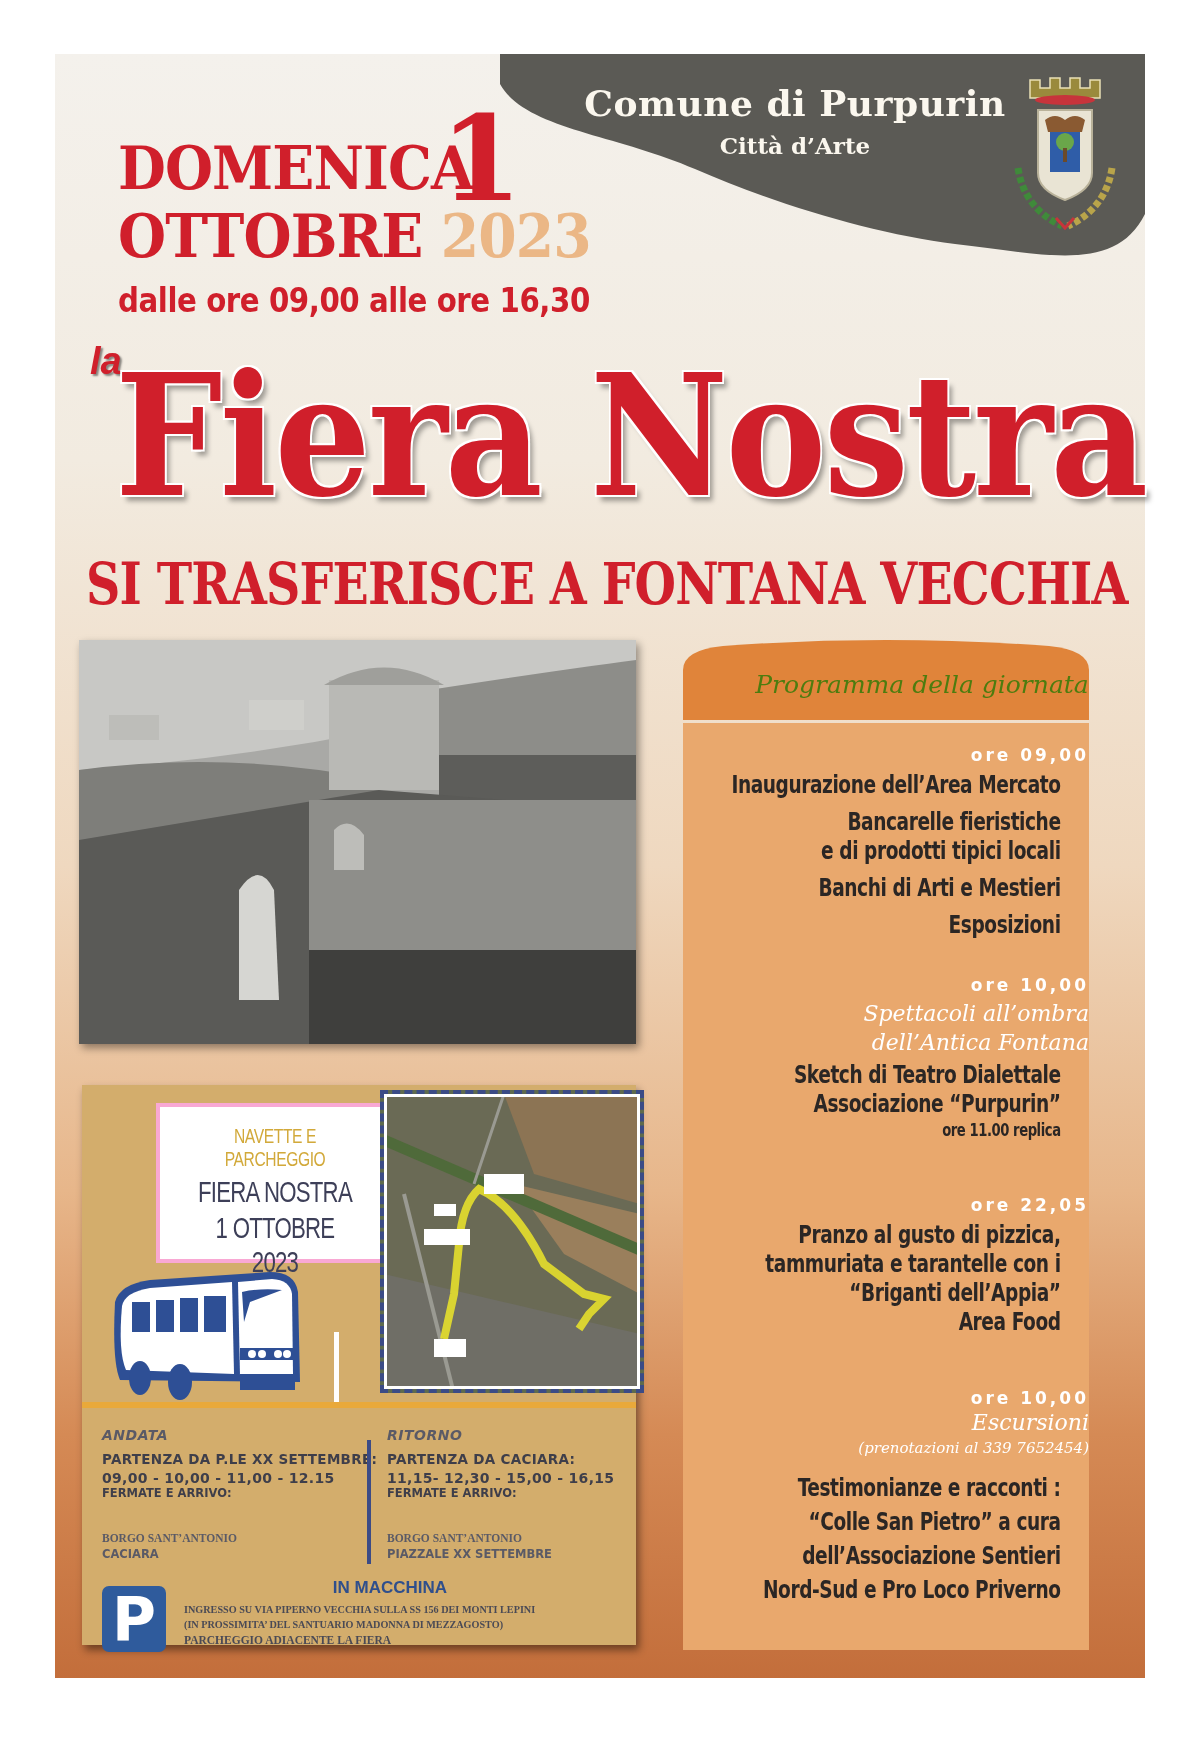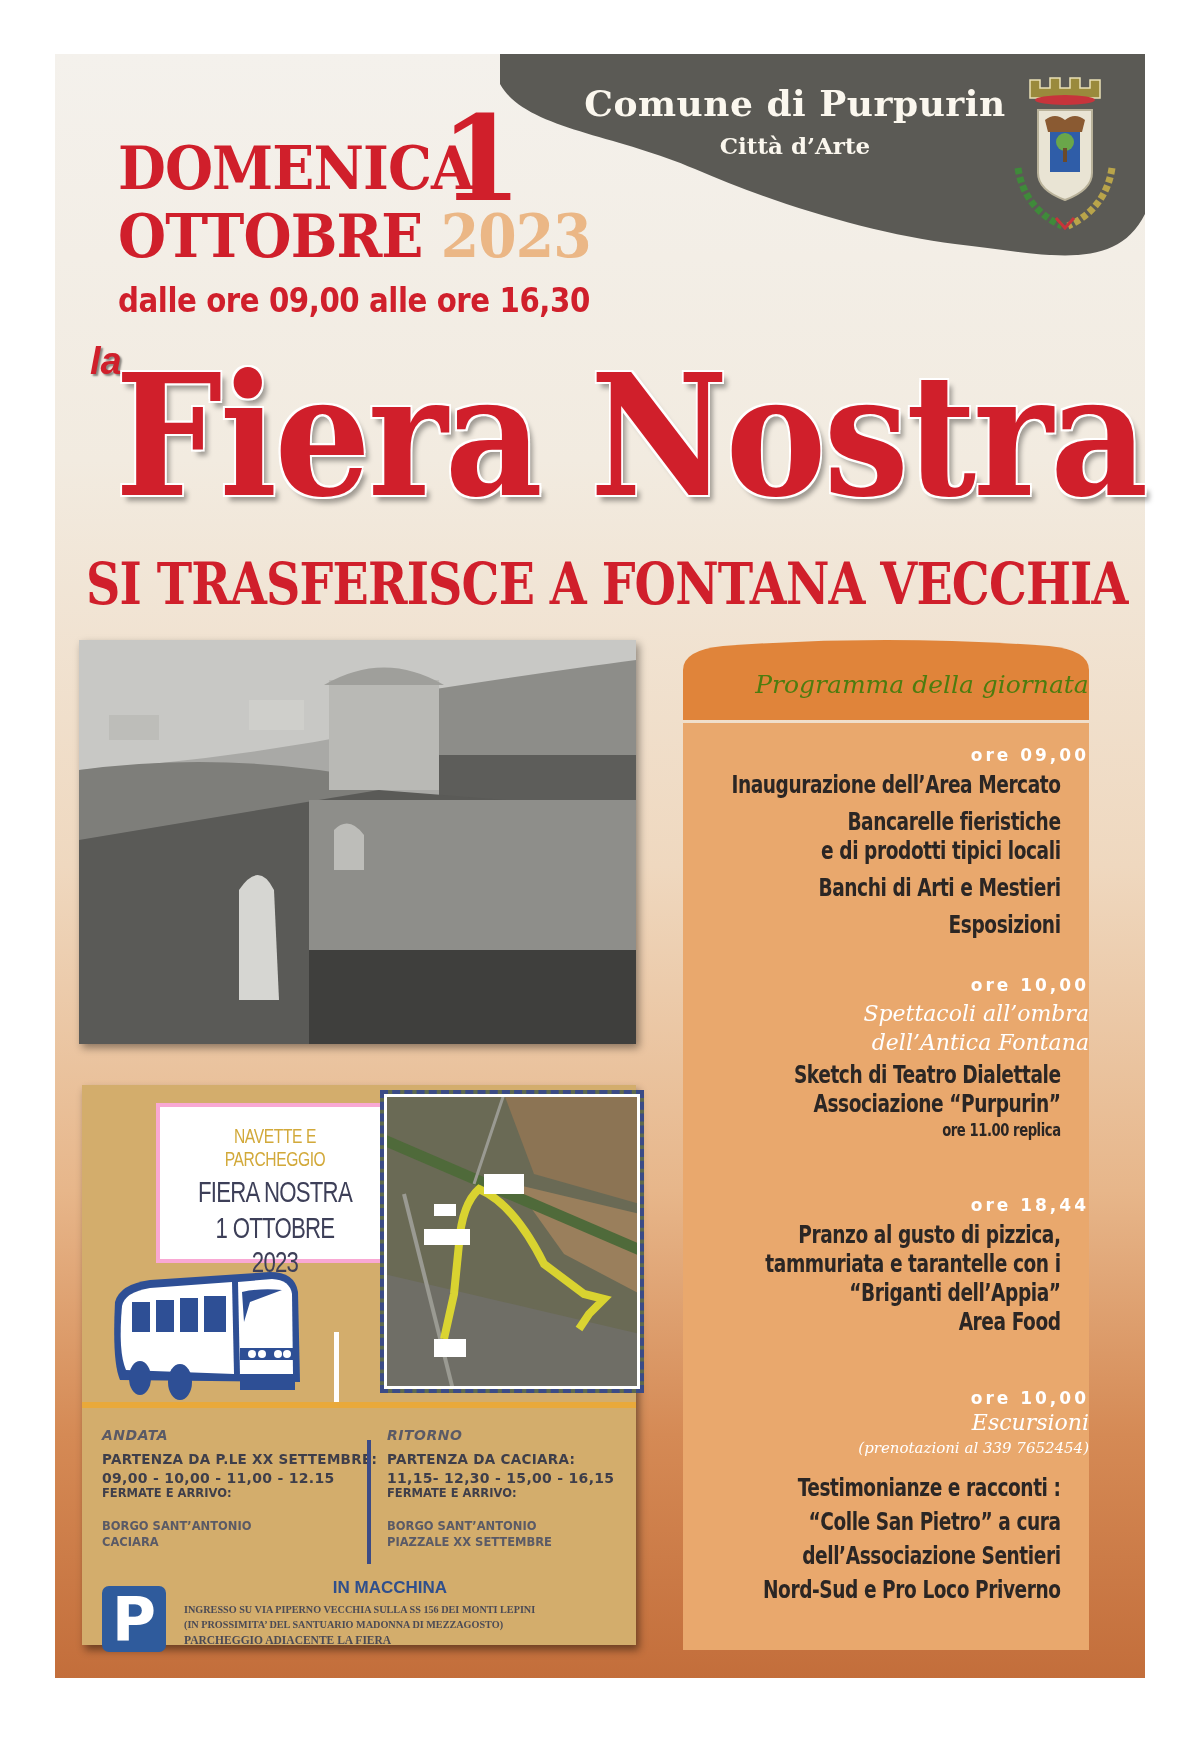--- a/index.html
+++ b/index.html
@@ -38,21 +38,21 @@
   .road { position:absolute; left:82px; top:1402px; width:554px; height:6px; background:#e9a93a; }
   .map { position:absolute; left:380px; top:1090px; width:256px; height:295px; border:4px dashed #3b4b86; outline:3px solid #fff; outline-offset:-7px; overflow:hidden; background:#5f6b4d; }
   .map svg { width:100%; height:100%; display:block; }
 
   .col { position:absolute; font-family:"DejaVu Sans", sans-serif; color:#4a4a55; }
   .col .h { font-size:14px; font-weight:bold; color:#5a5a66; letter-spacing:0.5px; display:block;font-style:italic; }
   .col .p { font-size:13.5px; font-weight:bold; display:block; margin-top:8px; letter-spacing:0.3px; color:#3e3e4a; }
   .col .times { font-size:14px; font-weight:bold; display:block; margin-top:3px; color:#3e3e4a; letter-spacing:0.3px; }
   .col .f { font-size:11.5px; font-weight:bold; display:block; color:#3e3e4a; }
   .col .s { font-size:11.5px; font-weight:bold; display:block; color:#5a5a66; line-height:16px; }
-  .col .s.first { margin-top:18px; }
+  .col .s.first { margin-top:30px;font-family:Liberation Serif, serif; }
   .divider { position:absolute; left:367px; top:1440px; width:4px; height:124px; background:#3b4b86; }
   .parking { position:absolute; left:102px; top:1586px; width:64px; height:66px; background:#2f5b9c; border-radius:7px; color:#fff; font-weight:bold; font-size:60px; line-height:66px; text-align:center; font-family:"DejaVu Sans", sans-serif; }
   .car-h { position:absolute; left:180px; top:1578px; width:420px; text-align:center; color:#2f4f8c; font-weight:bold; font-size:17px; font-family:Liberation Sans, sans-serif; }
   .car-l { position:absolute; left:184px; font-family:Liberation Serif, serif; font-size:10.2px; font-weight:bold; color:#4a4a55; white-space:nowrap; }
   .car-l.c3 { font-size:11.5px; }
 
   .prog { position:absolute; left:683px; top:640px; width:406px; height:1010px; }
   .prog-head { position:absolute; left:0; top:0; width:406px; height:80px; }
   .prog-head .lbl { position:absolute; left:0; top:30px; width:406px; text-align:center; color:#4d7c0f; font-family:"DejaVu Serif", serif; font-style:italic; font-size:25px;padding-left:36px; }
   .prog-body { position:absolute; left:0; top:83px; width:406px; height:927px; background:#e9a86d; }
@@ -206,21 +206,21 @@
     </div>
     <div class="item" style="top:252px;">
       <span class="time">ore 10,00</span>
       <span class="script" style="margin-top:4px;">Spettacoli all’ombra</span>
       <span class="script">dell’Antica Fontana</span>
       <span class="ev" style="margin-top:4px;">Sketch di Teatro Dialettale</span>
       <span class="ev">Associazione “Purpurin”</span>
       <span class="ev small">ore 11.00 replica</span>
     </div>
     <div class="item" style="top:472px;">
-      <span class="time">ore 18,44</span>
+      <span class="time">ore 22,05</span>
       <span class="ev" style="margin-top:6px;">Pranzo al gusto di pizzica,</span>
       <span class="ev">tammuriata e tarantelle con i</span>
       <span class="ev">“Briganti dell’Appia”</span>
       <span class="ev">Area Food</span>
     </div>
     <div class="item" style="top:665px;">
       <span class="time">ore 10,00</span>
       <span class="script">Escursioni</span>
       <span class="script small">(prenotazioni al 339 7652454)</span>
       <span class="ev" style="margin-top:12px; line-height:34px;">Testimonianze e racconti :</span>

